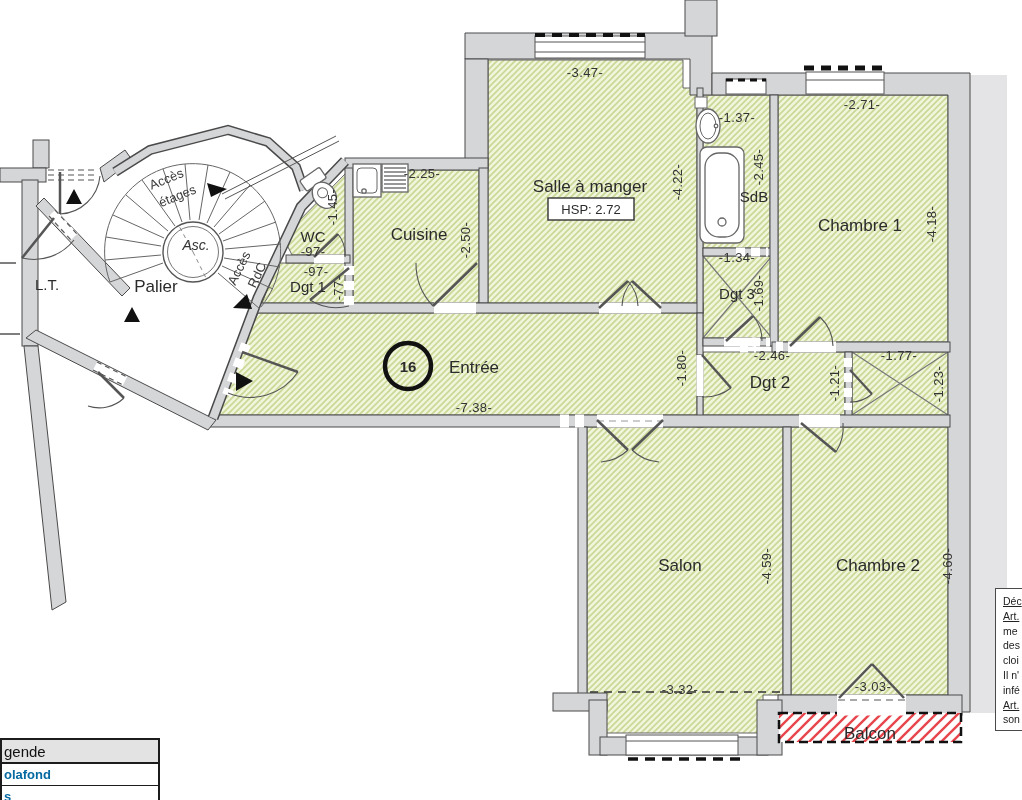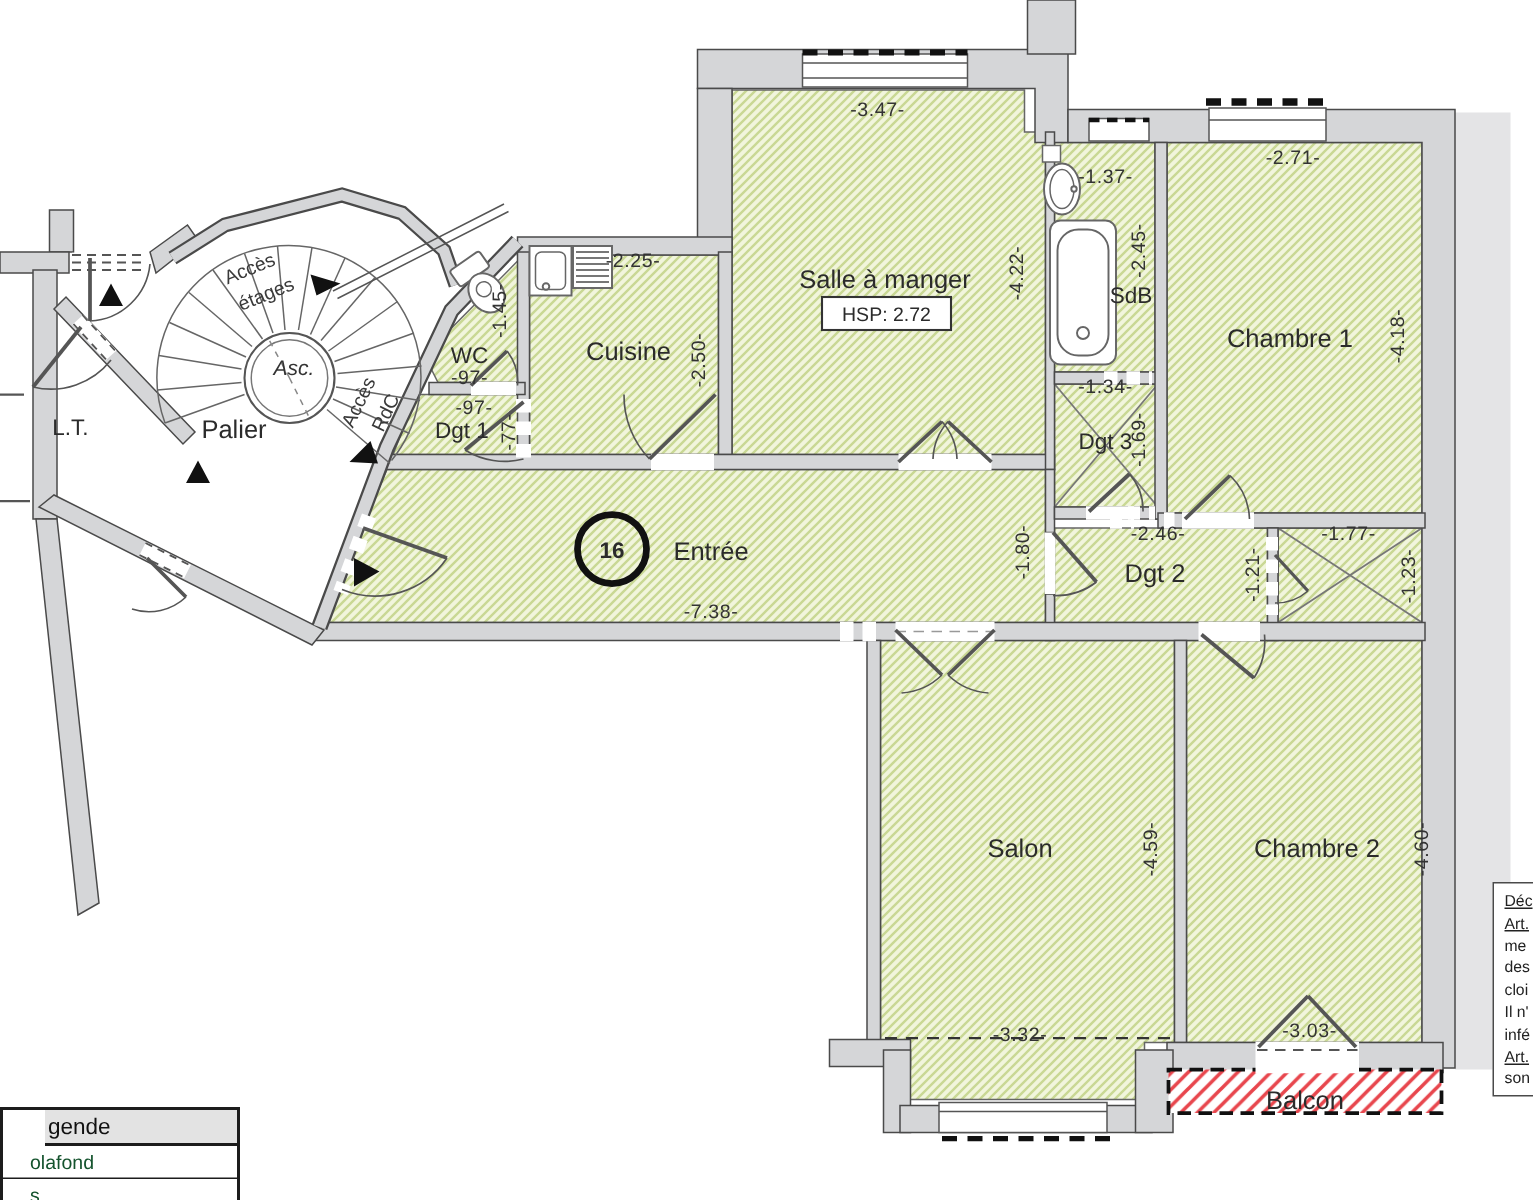--- a/index.html
+++ b/index.html
@@ -11,22 +11,22 @@
   .room-label-sm{font-size:15px;}
   .dim{font-size:13px;fill:#333;letter-spacing:.4px;}
   .asc-label{font-size:14px;font-style:italic;fill:#333;}
   .stair-label{font-size:13px;fill:#3a3a3a;}
   .hsp-label{font-size:13px;}
   .lot-num{font-size:15px;font-weight:bold;}
   
   .legend{position:absolute;left:0;top:738px;width:160px;border:2px solid #1c1c1c;
           background:#fff;box-sizing:border-box;}
   .legend .hdr{background:#e3e3e3;border-bottom:2px solid #1c1c1c;padding:3px 2px 2px 2px;
-               font-size:15px;color:#111;margin-left:28px;}
-  .legend .row{border-bottom:1.5px solid #1c1c1c;padding:3px 18px;font-size:13px;color:#14532d;}
+               font-size:15px;color:#111;}
+  .legend .row{border-bottom:1.5px solid #1c1c1c;padding:3px 2px;font-size:13px;color:#0369a1;font-weight:bold;}
   .legend .row:last-child{border-bottom:none;}
   
   .note{position:absolute;left:995px;top:588px;width:120px;height:143px;
         border:1.5px solid #4a4a4a;background:#fff;box-sizing:border-box;
         padding:5px 0 0 7px;font-size:10.5px;line-height:14.8px;color:#222;}
   .note .u{text-decoration:underline;}
   .note div{white-space:nowrap;}
 </style>
 </head>
 <body>

